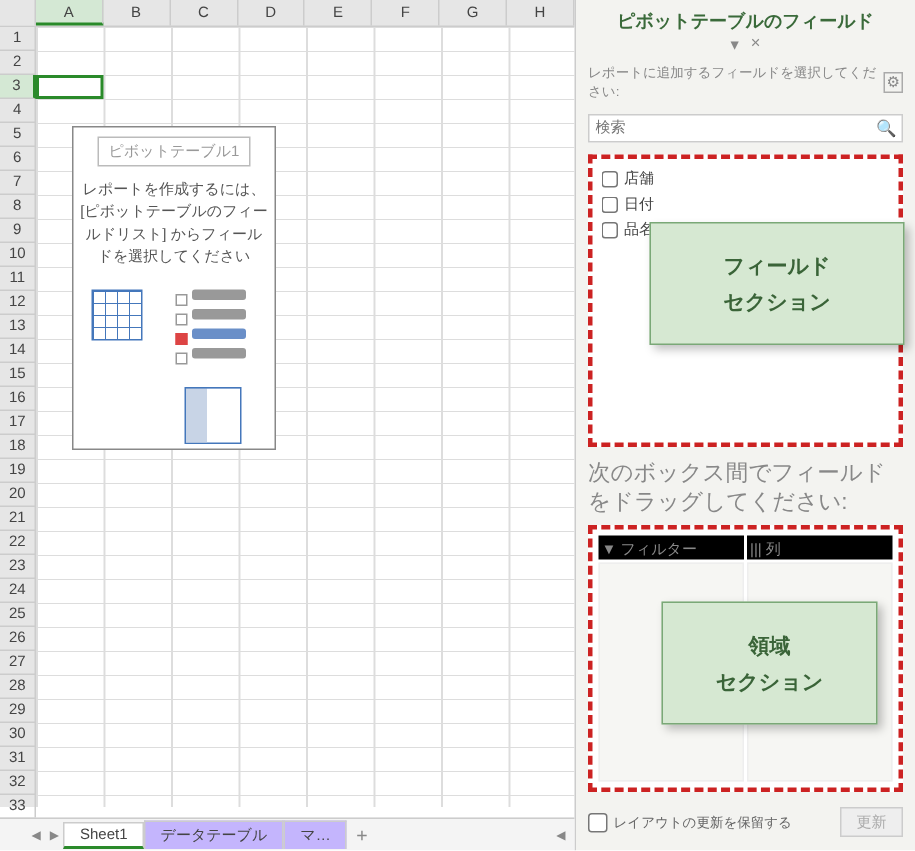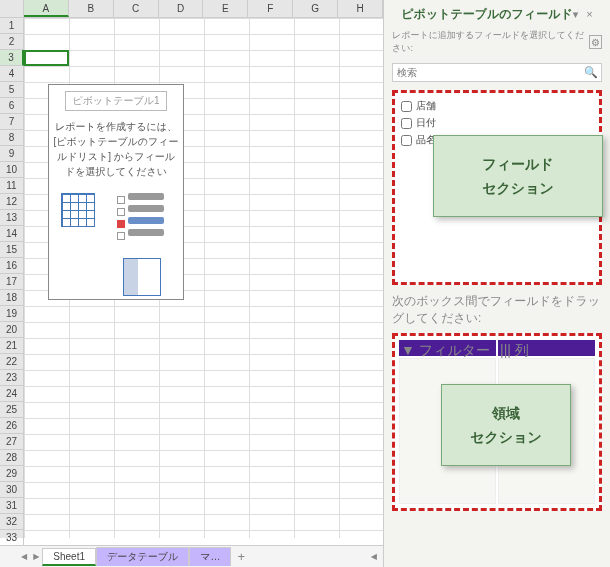--- a/index.html
+++ b/index.html
@@ -159,25 +159,26 @@
       flex: 1;
       background: #f3f3f0;
       display: flex;
       flex-direction: column;
       height: 567px;
       position: relative;
     }
     .pane-header {
       display: flex;
       align-items: center;
-      justify-content: center;
+      justify-content: flex-end;
       padding: 6px 8px 4px 8px;
       font-size: 12px;
       font-weight: bold;
       color: #3a6a3a;
+      flex-direction: column;
     }
     .pane-header .actions { display:flex; gap:8px; color:#888; font-weight:normal; font-size:11px;}
     .pane-sub {
       display: flex; justify-content: space-between; align-items: center;
       font-size: 9px; color: #888;
       padding: 2px 8px 4px 8px;
     }
     .gear{ width:14px;height:14px;border:1px solid #aaa;display:flex;align-items:center;justify-content:center;font-size:10px;}
     .search-box {
       margin: 4px 8px;
@@ -207,36 +208,36 @@
       border: 1px solid #7aa877;
       box-shadow: 3px 3px 6px rgba(0,0,0,0.25);
       padding: 16px 18px;
       text-align: center;
       font-size: 14px;
       color: #3a6438;
       line-height: 24px;
       font-weight: bold;
     }
     .callout-field { left: 38px; top: 42px; width: 170px; }
-    .drag-label { font-size:12px; color:#888; padding:4px 8px 2px 8px; }
+    .drag-label { font-size:15px; color:#888; padding:4px 8px 2px 8px; }
     .area-section {
       margin: 4px 8px;
       border: 3px dashed #c22;
       height: 178px;
       position: relative;
       display: grid;
       grid-template-columns: 1fr 1fr;
       grid-template-rows: 16px 1fr;
       gap: 2px;
       padding: 4px;
       background: #fff;
     }
-    .area-head { font-size:14px; color:#888; padding:2px; background:#4c1d95;}
+    .area-head { font-size:10px; color:#888; padding:2px; background:#000000;}
     .area-box { background:#f6f6f3; border:1px solid #eee; }
-    .callout-area { left: 46px; top: 48px; width: 130px; }
+    .callout-area { left: 46px; top: 48px; width: 144px; }
     .pane-footer {
       display: flex;
       align-items: center;
       justify-content: space-between;
       padding: 6px 8px;
       font-size: 9px;
       color: #666;
     }
     .pane-footer label { display:flex; gap:4px; align-items:center;}
     .update-btn {
@@ -370,13 +371,20 @@
     <div class="area-head">▼ フィルター</div>
     <div class="area-head">||| 列</div>
     <div class="area-box"></div>
     <div class="area-box"></div>
     <div class="callout callout-area">
       <div>領域</div>
       <div>セクション</div>
     </div>
   </div>
 
+  <div class="pane-footer">
+    <label>
+      <input type="checkbox" style="">
+      <span>レイアウトの更新を保留する</span>
+    </label>
+    <button class="update-btn">更新</button>
+  </div>
 </div>
 
 </body></html>

